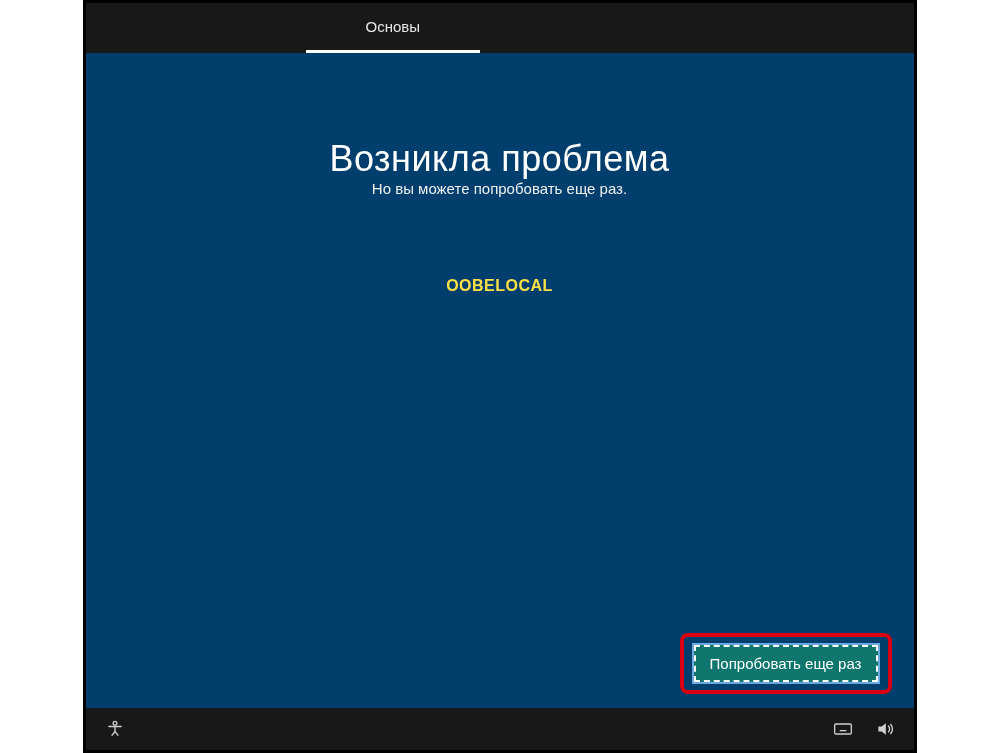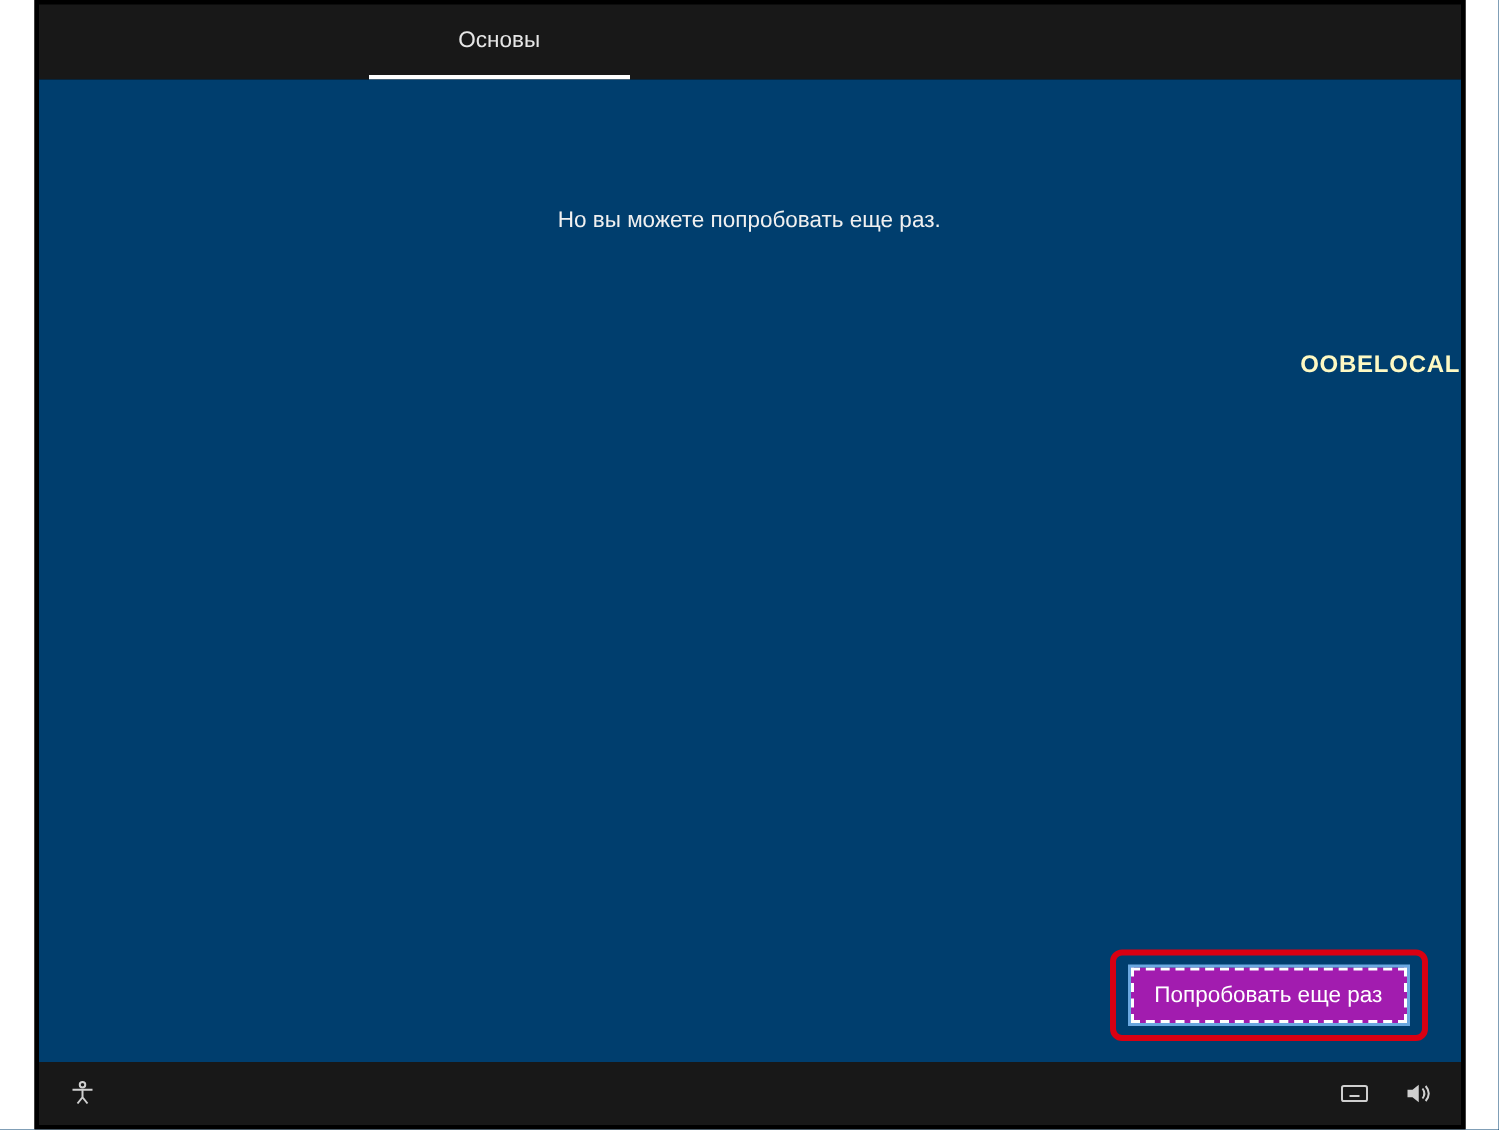--- a/index.html
+++ b/index.html
@@ -5,21 +5,21 @@
   * { margin: 0; padding: 0; box-sizing: border-box; }
   html, body { width: 100%; height: 100%; }
   body {
     background: #fff;
     font-family: "Segoe UI", Tahoma, sans-serif;
     display: flex;
     align-items: flex-start;
     justify-content: center;
   }
   .outer-frame {
-    width: 954px;
+    width: 834px;
     height: 753px;
     border: 3px solid #000;
     background: #000;
     display: flex;
     flex-direction: column;
     position: relative;
   }
   
   .topbar {
     height: 50px;
@@ -55,40 +55,40 @@
     font-weight: 300;
     letter-spacing: 0.5px;
     font-family: "Segoe UI Light","Segoe UI",sans-serif;
   }
   .subtext {
     font-size: 15px;
     font-weight: 400;
     color: #f0f0f0;
   }
   .code {
-    text-align: right;
+    text-align: center;
     margin-top: 80px;
-    color: #fef9c3;
+    color: #fde047;
     font-size: 16px;
     font-weight: 600;
     letter-spacing: 0.5px;
   }
   
   .retry-wrap {
     position: absolute;
     right: 22px;
     bottom: 14px;
   }
   .highlight-box {
     border: 4px solid #d90012;
     border-radius: 8px;
     padding: 8px 10px;
   }
   .retry-btn {
-    background: #a21caf;
+    background: #0f766e;
     color: #fff;
     border: 2px dashed #ffffff;
     outline: 2px solid #6aa8e0;
     font-size: 15px;
     padding: 8px 14px;
     cursor: pointer;
     font-family: inherit;
   }
   
   .bottombar {
@@ -121,20 +121,21 @@
 <div class="outer-frame">
 
   <div class="topbar">
     <div class="tab">
       <span>Основы</span>
     </div>
   </div>
 
   <div class="content-area">
     <div class="message-block">
+      <div class="heading">Возникла проблема</div>
       <div class="subtext">Но вы можете попробовать еще раз.</div>
     </div>
     <div class="code">OOBELOCAL</div>
 
     <div class="retry-wrap">
       <div class="highlight-box">
         <button class="retry-btn">Попробовать еще раз</button>
       </div>
     </div>
   </div>

